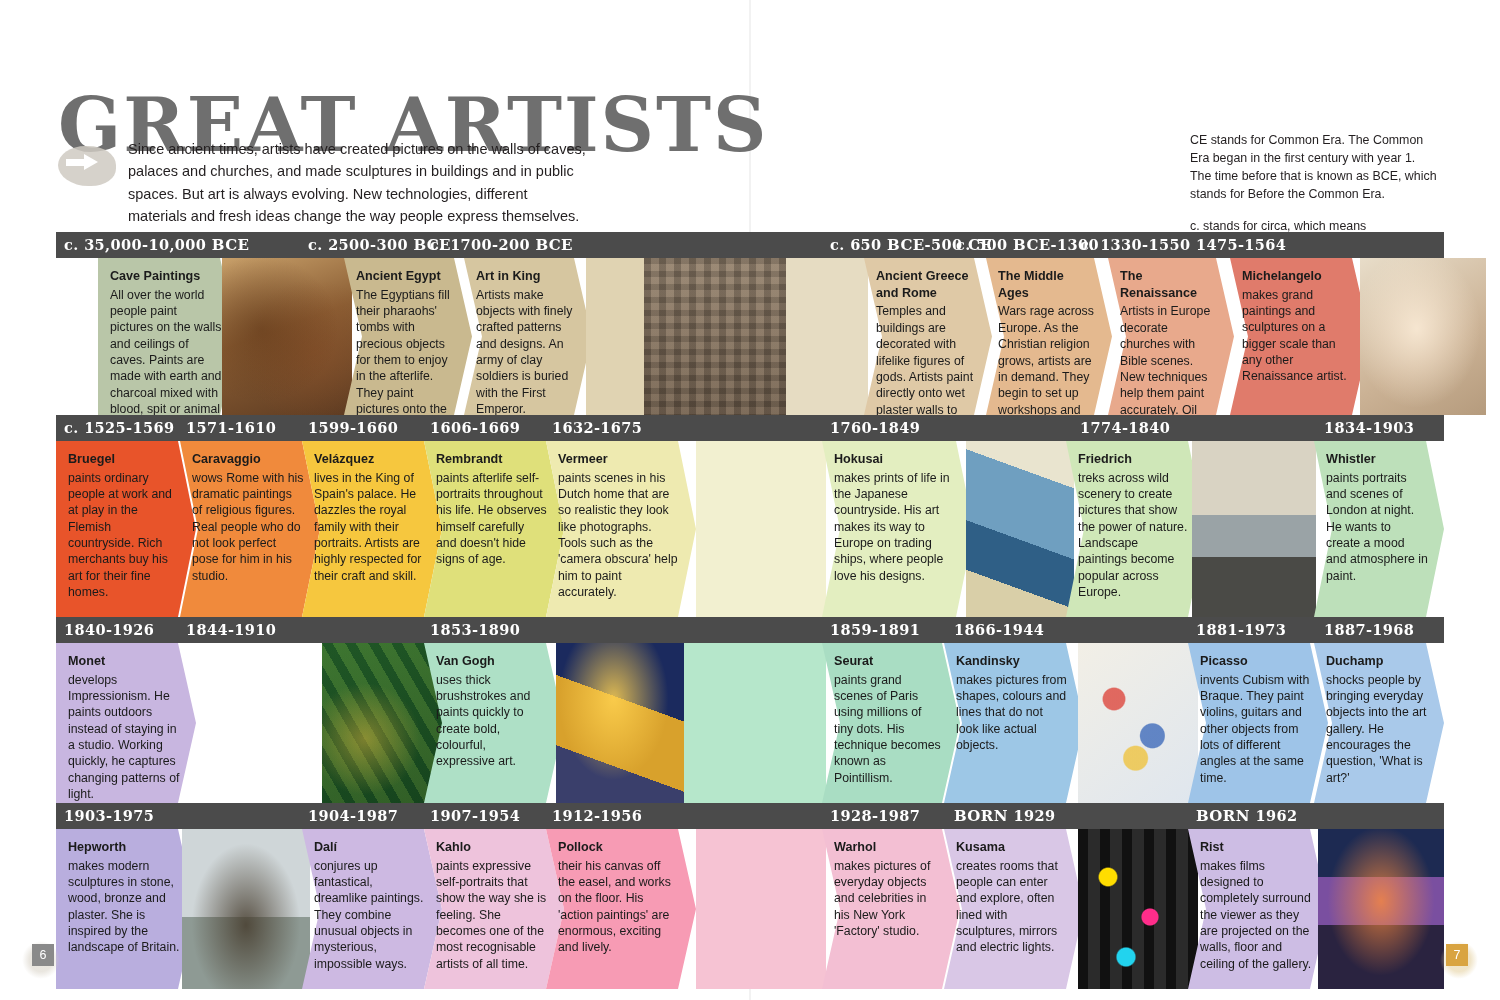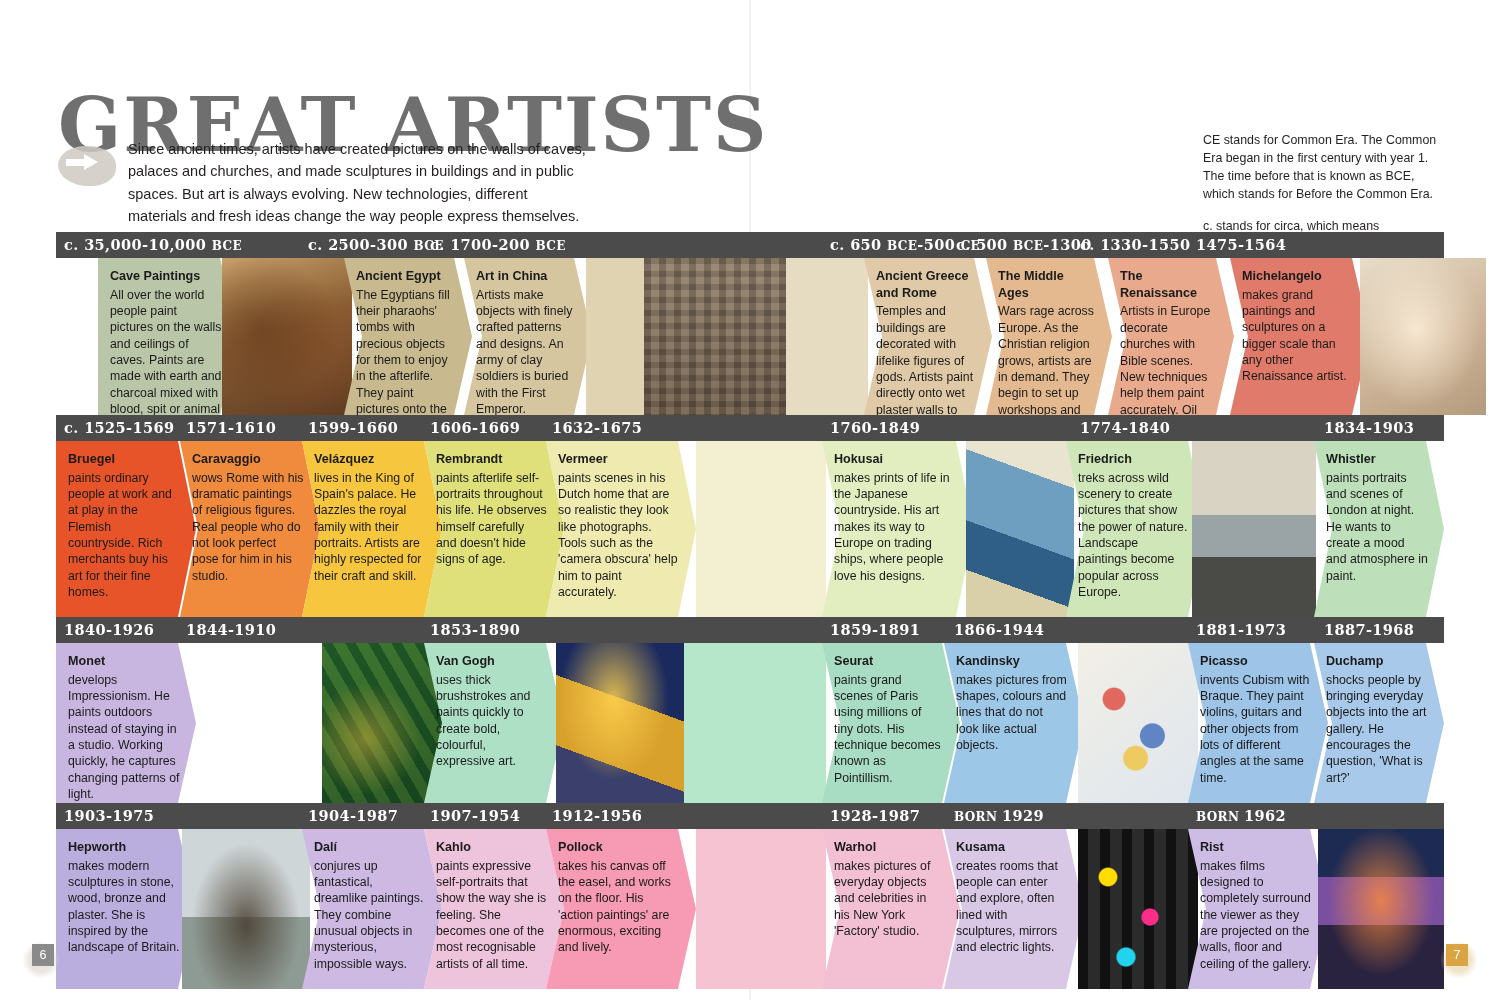--- a/index.html
+++ b/index.html
@@ -38,34 +38,34 @@
   .arrow-badge .arr{
     position:absolute;left:8px;top:14px;width:34px;height:12px;
   }
   .arrow-badge .arr .bar{position:absolute;left:0;top:3px;width:22px;height:7px;background:#fff;}
   .arrow-badge .arr .tip{position:absolute;left:18px;top:-2px;width:0;height:0;
     border-top:8px solid transparent;border-bottom:8px solid transparent;border-left:14px solid #fff;}
   .notes{
     position:absolute;right:62px;top:132px;width:248px;
     font-size:12.4px;line-height:1.45;color:#231f20;
   }
-  .notes p{margin:0 0 14px 13px;}
+  .notes p{margin:0 0 14px 0;}
 
   
   .rows{position:absolute;left:56px;top:232px;width:1388px;}
   .row{position:relative;width:1388px;margin-bottom:0;}
   .row-head{
     position:relative;height:26px;background:#4b4b4b;
   }
   .date{
     position:absolute;top:0;height:26px;line-height:26px;
     color:#ffffff;font-family:"DejaVu Serif", serif;font-weight:bold;
     font-size:14.5px;letter-spacing:.4px;white-space:nowrap;
   }
-  .date .sm{font-size:12px;letter-spacing:.4px;}
+  .date .sm{font-size:15px;letter-spacing:.4px;}
   .band{position:relative;height:0;}
   .row1 .band{height:157px;margin-left:42px;}
   .row2 .band{height:176px;}
   .row3 .band{height:160px;}
   .row4 .band{height:160px;}
 
   .cell{
     position:absolute;top:0;bottom:0;
     overflow:hidden;
   }
@@ -184,21 +184,21 @@
           <div class="arrowblk first" style="background:#b9c6a8;"></div>
           <div class="txt"><b>Cave Paintings</b><span>All over the world people paint pictures on the walls and ceilings of caves. Paints are made with earth and charcoal mixed with blood, spit or animal fat.</span></div>
         </div>
         <div class="pic ph-cave" style="left:124px;width:130px;"></div>
         <div class="cell" style="left:246px;width:128px;">
           <div class="arrowblk" style="background:#c9b98f;"></div>
           <div class="txt"><b>Ancient Egypt</b><span>The Egyptians fill their pharaohs' tombs with precious objects for them to enjoy in the afterlife. They paint pictures onto the walls.</span></div>
         </div>
         <div class="cell" style="left:366px;width:128px;">
           <div class="arrowblk" style="background:#d6c6a0;"></div>
-          <div class="txt"><b>Art in China</b><span>Artists make objects with finely crafted patterns and designs. An army of clay soldiers is buried with the First Emperor.</span></div>
+          <div class="txt"><b>Art in King</b><span>Artists make objects with finely crafted patterns and designs. An army of clay soldiers is buried with the First Emperor.</span></div>
         </div>
         <div class="plain" style="left:488px;width:60px;background:#e0d3b2;"></div>
         <div class="pic ph-army" style="left:546px;width:142px;"></div>
         <div class="plain" style="left:688px;width:82px;background:#e6dcc2;"></div>
         <div class="cell" style="left:766px;width:128px;">
           <div class="arrowblk" style="background:#dfc9a6;"></div>
           <div class="txt"><b>Ancient Greece and Rome</b><span>Temples and buildings are decorated with lifelike figures of gods. Artists paint directly onto wet plaster walls to make frescoes.</span></div>
         </div>
         <div class="cell" style="left:888px;width:126px;">
           <div class="arrowblk" style="background:#e4b98f;"></div>
@@ -327,21 +327,21 @@
         <div class="cell" style="left:246px;width:140px;">
           <div class="arrowblk" style="background:#cdb9e2;"></div>
           <div class="txt"><b>Dalí</b><span>conjures up fantastical, dreamlike paintings. They combine unusual objects in mysterious, impossible ways.</span></div>
         </div>
         <div class="cell" style="left:368px;width:140px;">
           <div class="arrowblk" style="background:#eec3dc;"></div>
           <div class="txt"><b>Kahlo</b><span>paints expressive self-portraits that show the way she is feeling. She becomes one of the most recognisable artists of all time.</span></div>
         </div>
         <div class="cell" style="left:490px;width:150px;">
           <div class="arrowblk" style="background:#f79bb4;"></div>
-          <div class="txt"><b>Pollock</b><span>takes his canvas off the easel, and works on the floor. His 'action paintings' are enormous, exciting and lively.</span></div>
+          <div class="txt"><b>Pollock</b><span>their his canvas off the easel, and works on the floor. His 'action paintings' are enormous, exciting and lively.</span></div>
         </div>
         <div class="plain" style="left:640px;width:130px;background:#f6c3d3;"></div>
         <div class="cell" style="left:766px;width:138px;">
           <div class="arrowblk" style="background:#f3bfd3;"></div>
           <div class="txt"><b>Warhol</b><span>makes pictures of everyday objects and celebrities in his New York 'Factory' studio.</span></div>
         </div>
         <div class="cell" style="left:888px;width:140px;">
           <div class="arrowblk" style="background:#d9c7e6;"></div>
           <div class="txt"><b>Kusama</b><span>creates rooms that people can enter and explore, often lined with sculptures, mirrors and electric lights.</span></div>
         </div>

